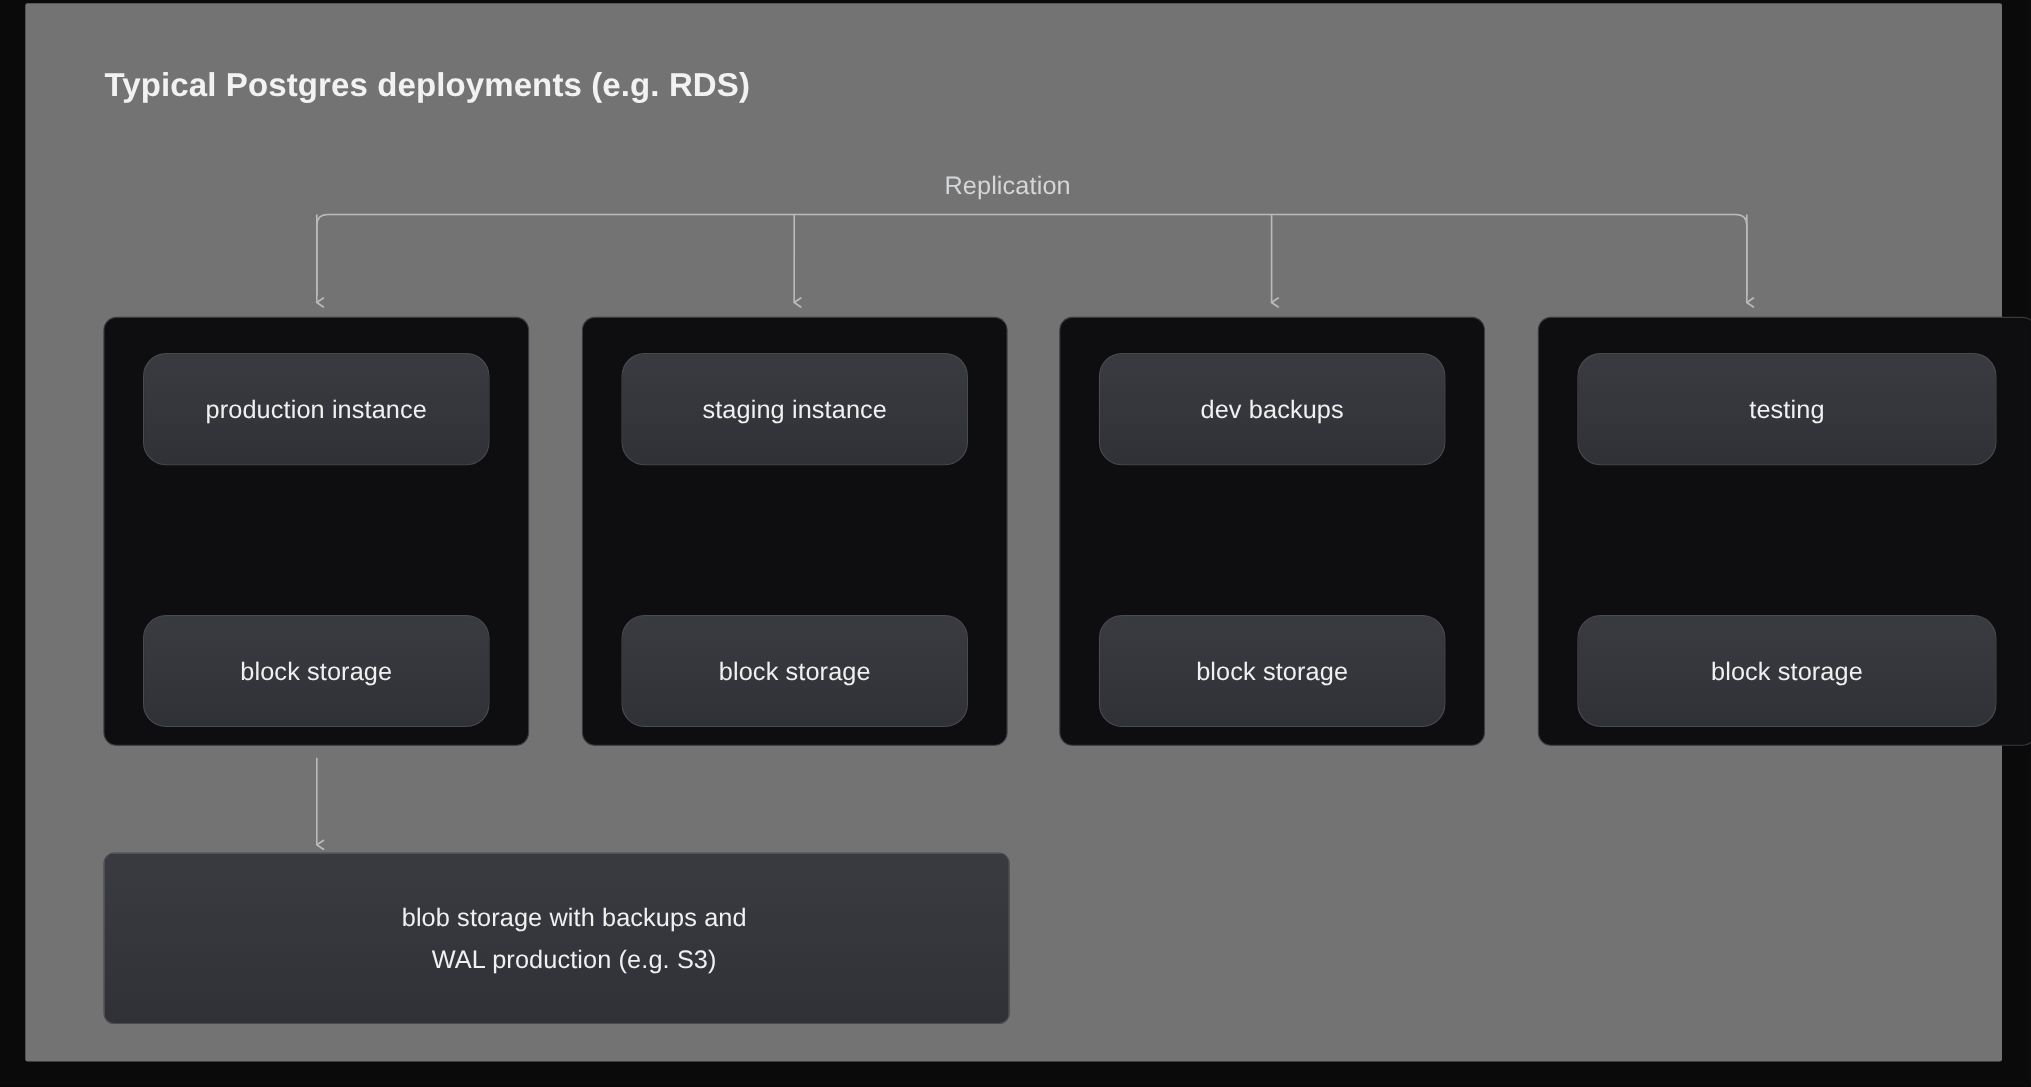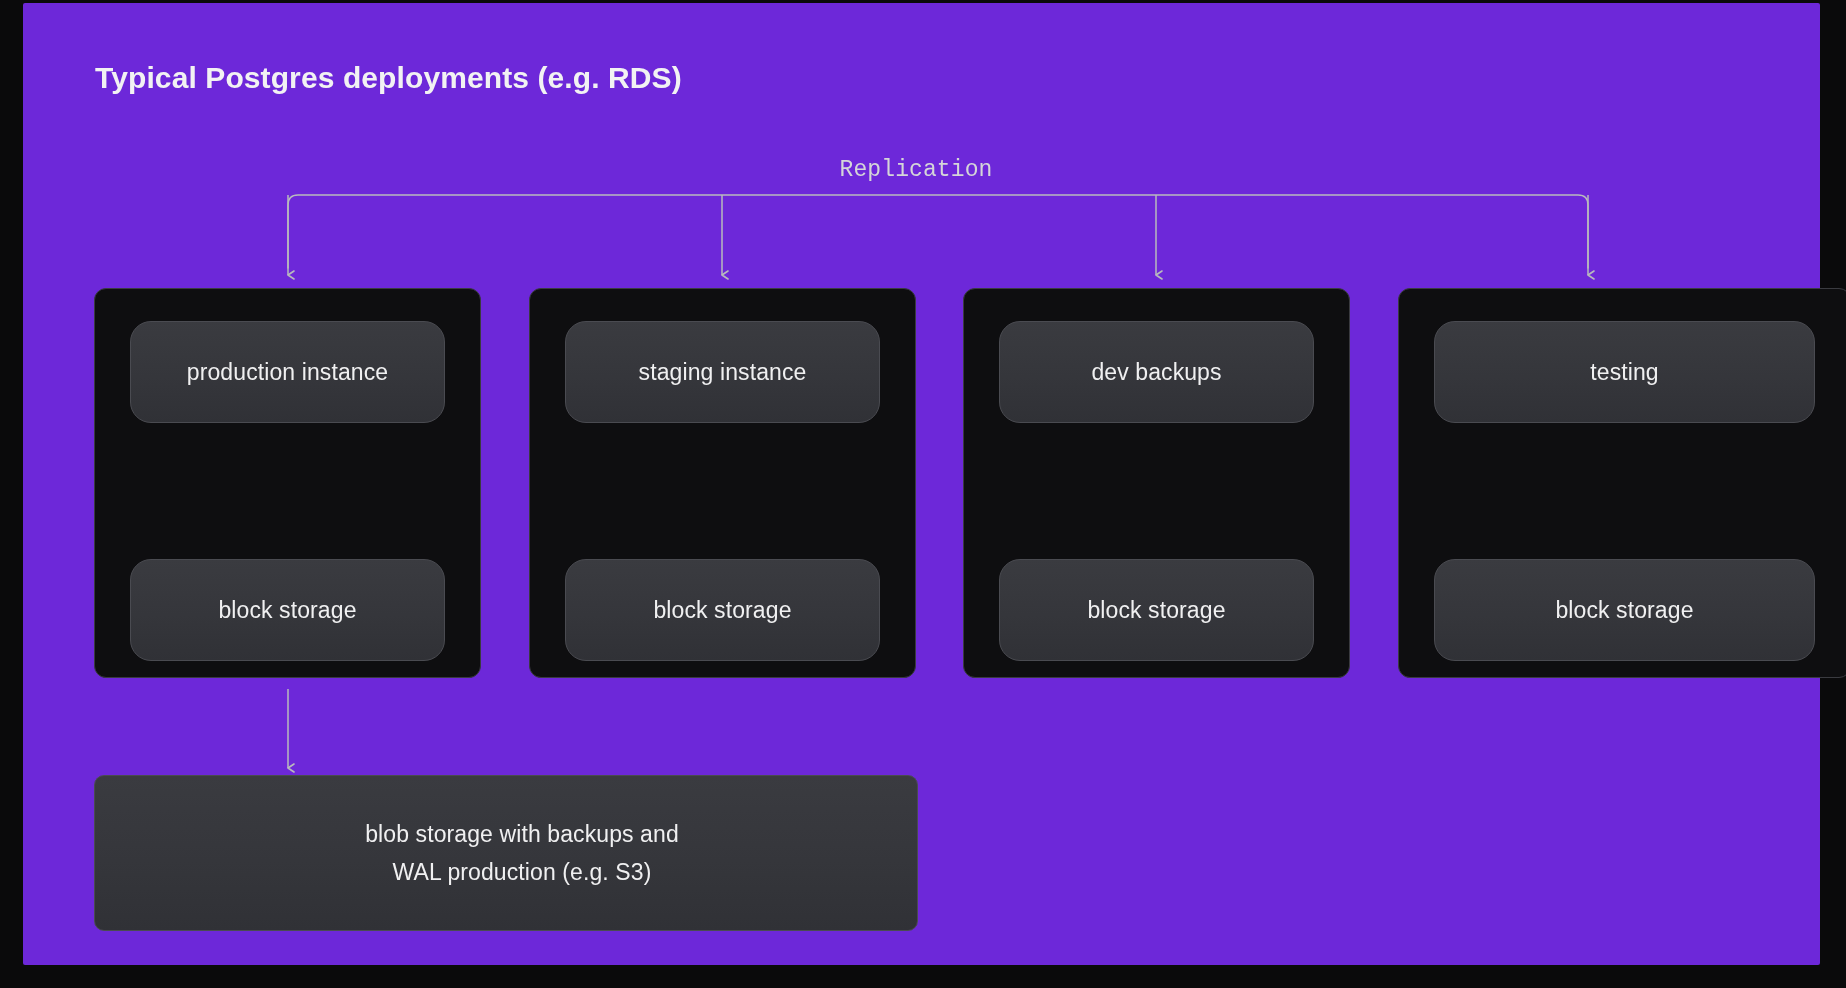--- a/index.html
+++ b/index.html
@@ -23,21 +23,21 @@
     background: #0a0a0b;
   }
 
   
   #card {
     position: absolute;
     left: 23px;
     top: 3px;
     width: 1797px;
     height: 962px;
-    background: #6d28d9;
+    background: #737373;
     border-radius: 2px;
   }
 
   
   #title {
     position: absolute;
     left: 72px;
     top: 58px;
     font-size: 30px;
     font-weight: 700;
@@ -51,21 +51,21 @@
     position: absolute;
     left: 0;
     top: 152px;
     width: 1846px;
     text-align: center;
     font-size: 23px;
     color: #d5d6d8;
     letter-spacing: 0.1px;
   }
   
-  #replication-label > span { position: relative; left: -30px; font-family: Liberation Mono, monospace; }
+  #replication-label > span { position: relative; left: -30px; }
 
   
   #wires {
     position: absolute;
     left: 0;
     top: 0;
     width: 1846px;
     height: 988px;
     pointer-events: none;
   }

